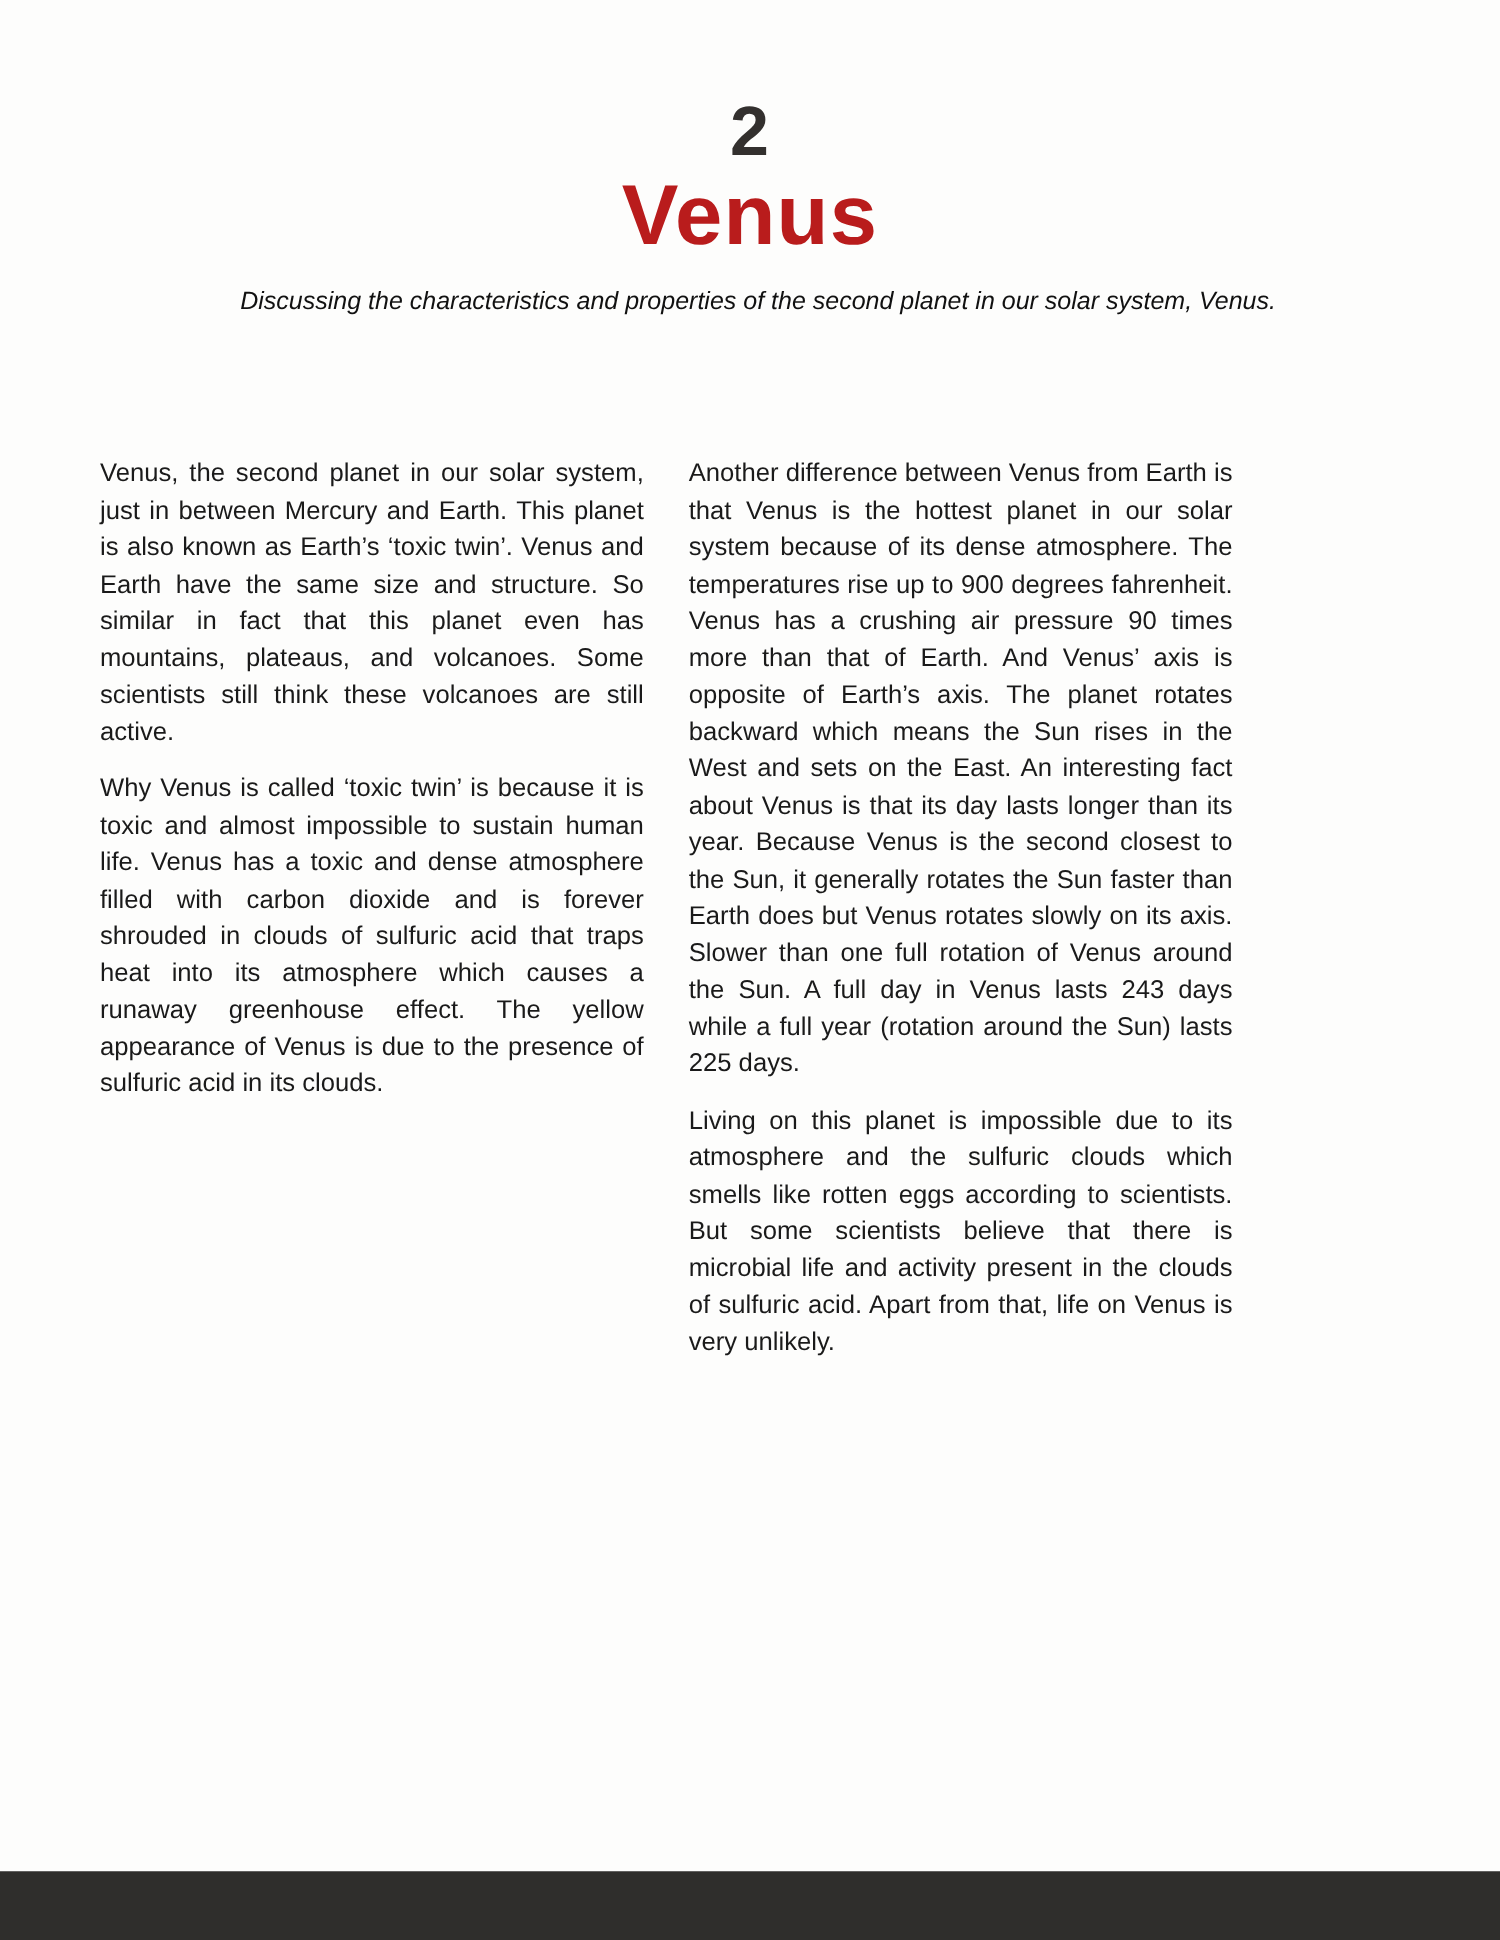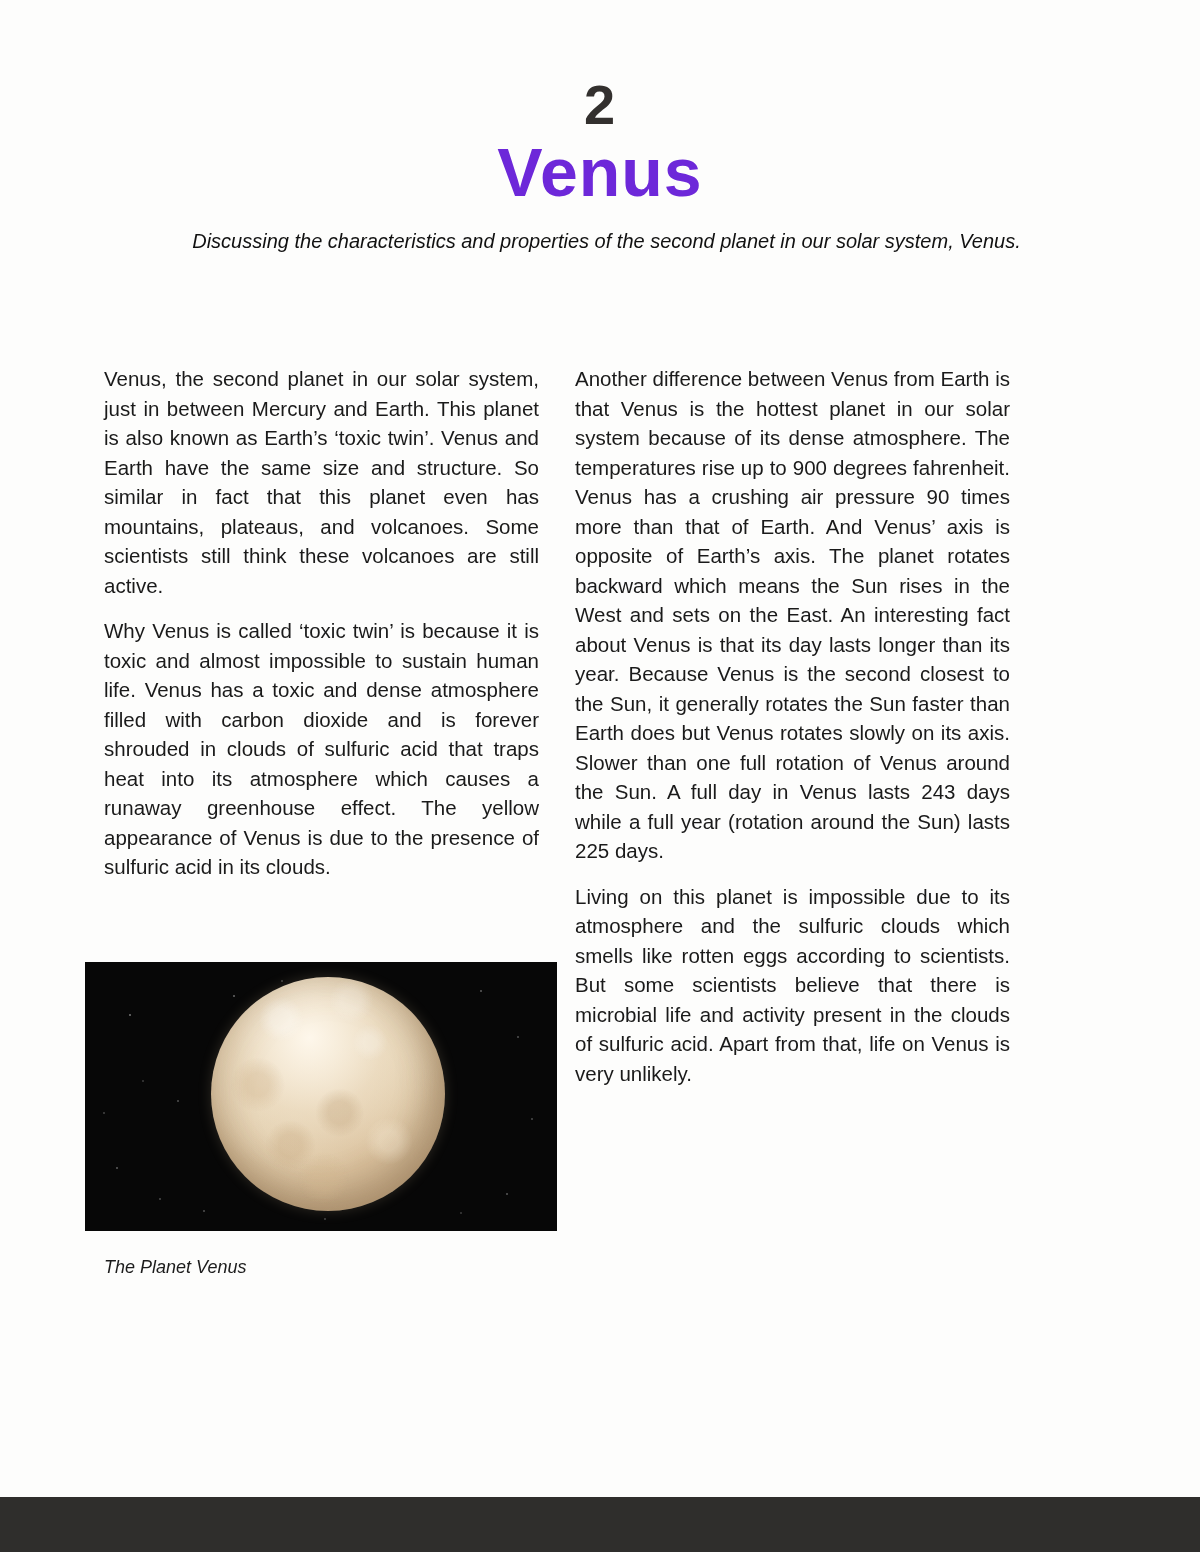--- a/index.html
+++ b/index.html
@@ -28,35 +28,35 @@
     font-weight: 800;
     line-height: 1;
     color: #33302e;
     letter-spacing: 1px;
   }
   .chapter-title {
     margin: 5px 0 0 0;
     font-size: 68px;
     font-weight: 800;
     line-height: 1;
-    color: #6d28d9;
+    color: #b91c1c;
     letter-spacing: 1px;
   }
   .subtitle {
     margin: 21px 0 0 0;
     font-size: 20px;
     line-height: 28px;
     font-style: italic;
     color: #111111;
     padding-left: 13px;
   }
 
   
   .columns {
-    margin: 109px 86px 0 104px; 
+    margin: 109px 86px 0 80px; 
     display: grid;
     grid-template-columns: 435px 435px;
     column-gap: 116px;
     gap: 36px;
   }
   .col p {
     margin: 0;
     font-size: 20.5px;
     line-height: 29.5px;
     text-align: justify;
@@ -159,27 +159,20 @@
     <h1 class="chapter-title">Venus</h1>
     <p class="subtitle">Discussing the characteristics and properties of the second planet in our solar system, Venus.</p>
   </header>
 
   <main class="columns">
 
     <section class="col">
       <p>Venus, the second planet in our solar system, just in between Mercury and Earth. This planet is also known as Earth’s ‘toxic twin’. Venus and Earth have the same size and structure. So similar in fact that this planet even has mountains, plateaus, and volcanoes. Some scientists still think these volcanoes are still active.</p>
       <p>Why Venus is called ‘toxic twin’ is because it is toxic and almost impossible to sustain human life. Venus has a toxic and dense atmosphere filled with carbon dioxide and is forever shrouded in clouds of sulfuric acid that traps heat into its atmosphere which causes a runaway greenhouse effect. The yellow appearance of Venus is due to the presence of sulfuric acid in its clouds.</p>
 
-      <figure class="venus-figure">
-        <div class="space-img">
-          <div class="starfield"></div>
-          <div class="planet-sphere"></div>
-        </div>
-        <figcaption class="figure-caption">The Planet Venus</figcaption>
-      </figure>
     </section>
 
     <section class="col">
       <p>Another difference between Venus from Earth is that Venus is the hottest planet in our solar system because of its dense atmosphere. The temperatures rise up to 900 degrees fahrenheit. Venus has a crushing air pressure 90 times more than that of Earth. And Venus’ axis is opposite of Earth’s axis. The planet rotates backward which means the Sun rises in the West and sets on the East. An interesting fact about Venus is that its day lasts longer than its year. Because Venus is the second closest to the Sun, it generally rotates the Sun faster than Earth does but Venus rotates slowly on its axis. Slower than one full rotation of Venus around the Sun. A full day in Venus lasts 243 days while a full year (rotation around the Sun) lasts 225 days.</p>
       <p>Living on this planet is impossible due to its atmosphere and the sulfuric clouds which smells like rotten eggs according to scientists. But some scientists believe that there is microbial life and activity present in the clouds of sulfuric acid. Apart from that, life on Venus is very unlikely.</p>
     </section>
 
   </main>
 
   <footer class="footer-bar"></footer>

